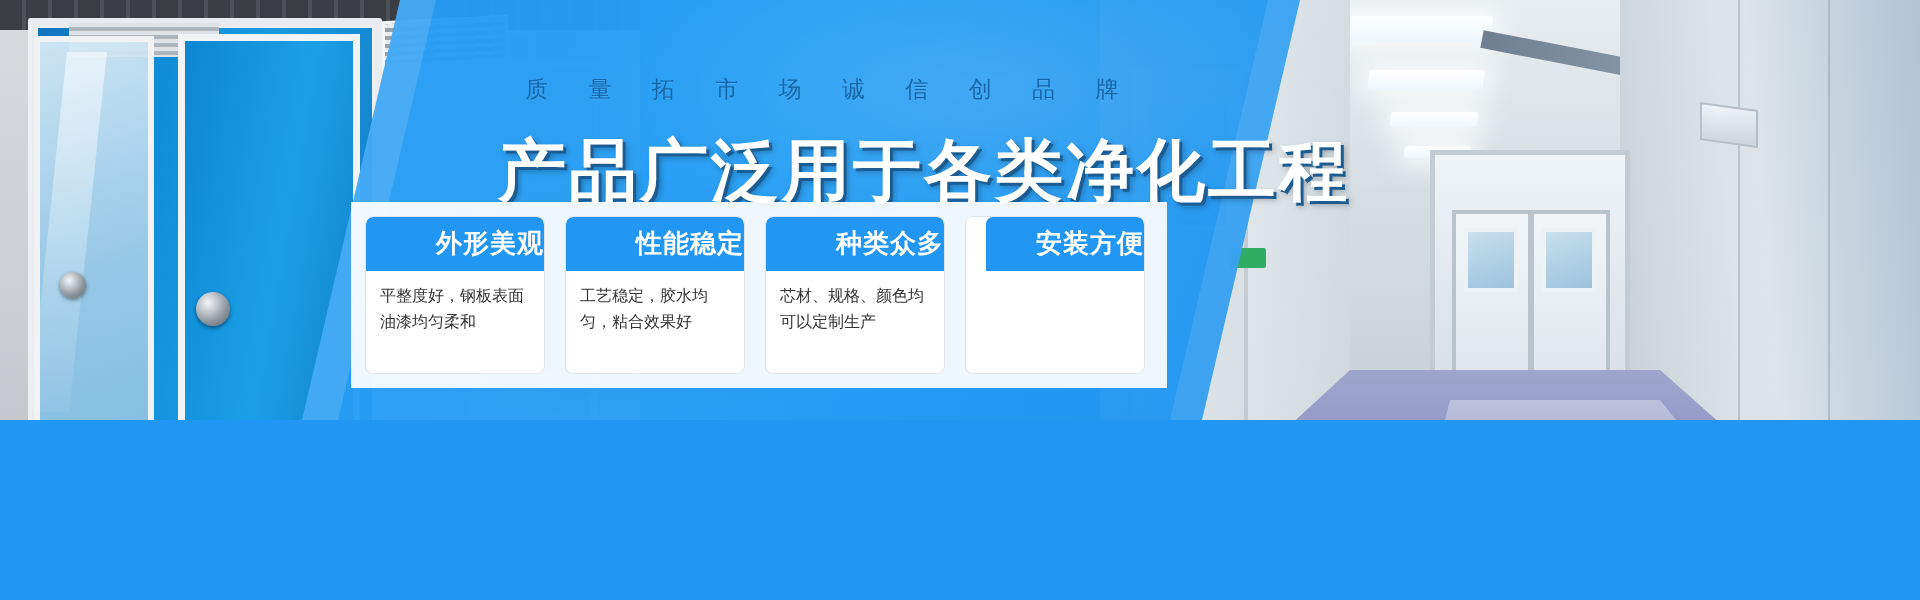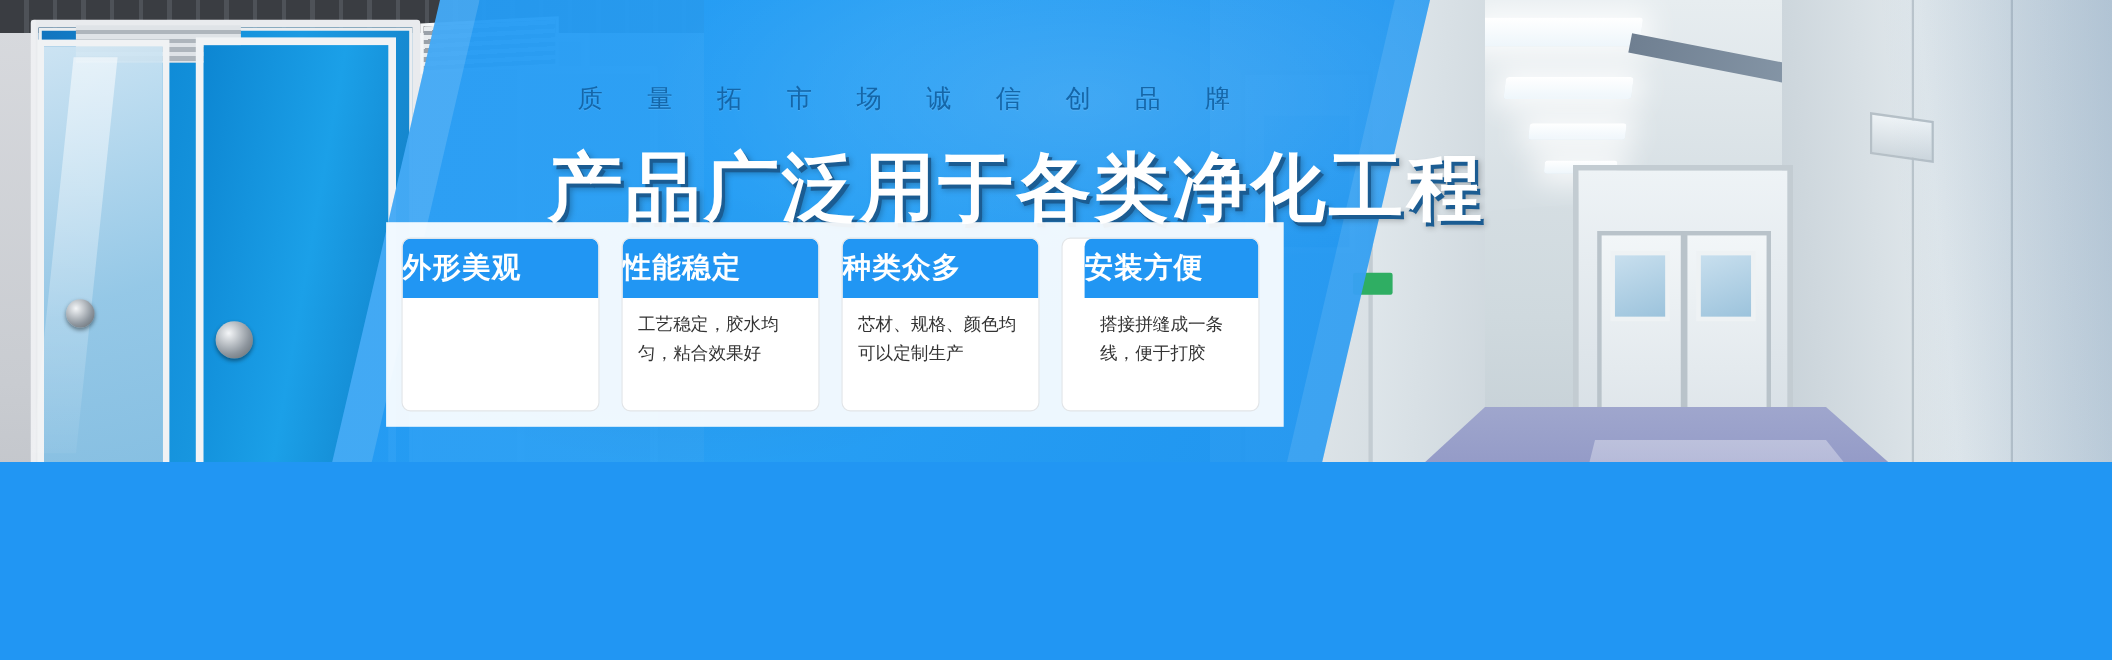--- a/index.html
+++ b/index.html
@@ -243,21 +243,21 @@
     background:#ffffff;
     border:1px solid #e2e5e8;
     border-radius:8px;
     overflow:hidden;
     height:158px;
   }
   .card:last-child{margin-right:0;padding-left:20px;}
   .card-head{
     background:#2196f3;color:#ffffff;
     font-size:26px;font-weight:bold;letter-spacing:1px;
-    text-align:left;padding:9px 0 10px;
+    text-align:right;padding:9px 0 10px;
     border-radius:7px 7px 0 0;
     font-family:"Liberation Sans","DejaVu Sans",sans-serif;
   }
   .card-body{
     padding:12px 14px 10px;
     font-size:16px;line-height:26px;color:#333333;
     font-family:"Liberation Sans","DejaVu Sans",sans-serif;
   }
 </style>
 </head>
@@ -312,28 +312,28 @@
   <div class="blue-panel-sheen"></div>
   <div class="blue-edge-l"></div>
   <div class="blue-edge-r"></div>
 
   <div class="subtitle">质 量 拓 市 场    诚 信 创 品 牌</div>
   <div class="headline">产品广泛用于各类净化工程</div>
 
   <div class="cards">
     <div class="card">
       <div class="card-head">外形美观</div>
+      <div class="card-body">平整度好，钢板表面油漆均匀柔和</div>
     </div>
     <div class="card">
       <div class="card-head">性能稳定</div>
       <div class="card-body">工艺稳定，胶水均匀，粘合效果好</div>
     </div>
     <div class="card">
       <div class="card-head">种类众多</div>
       <div class="card-body">芯材、规格、颜色均可以定制生产</div>
     </div>
     <div class="card">
       <div class="card-head">安装方便</div>
-      <div class="card-body">搭接拼缝成一条线，便于打胶</div>
     </div>
   </div>
 
 </div>
 
 </body></html>

